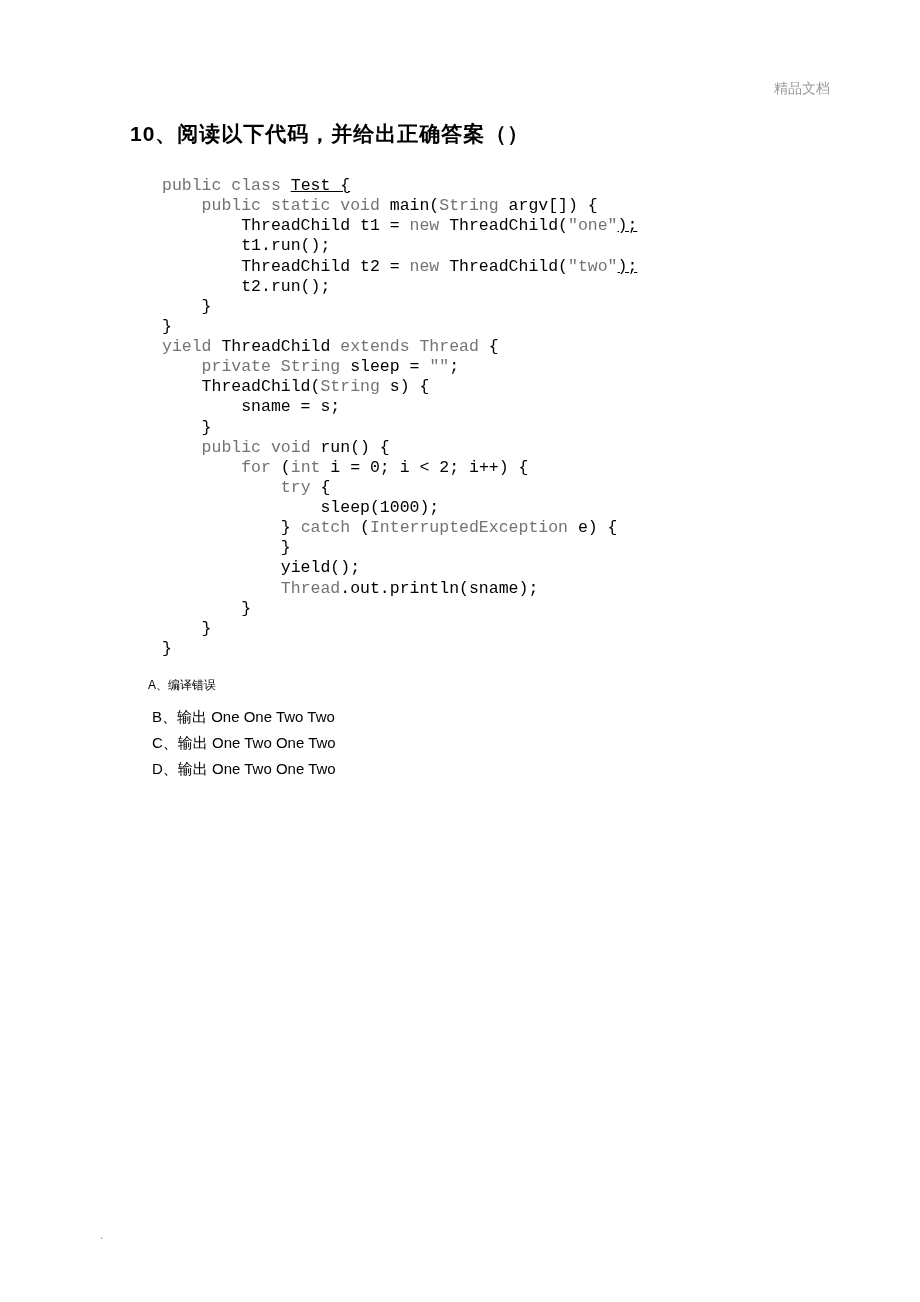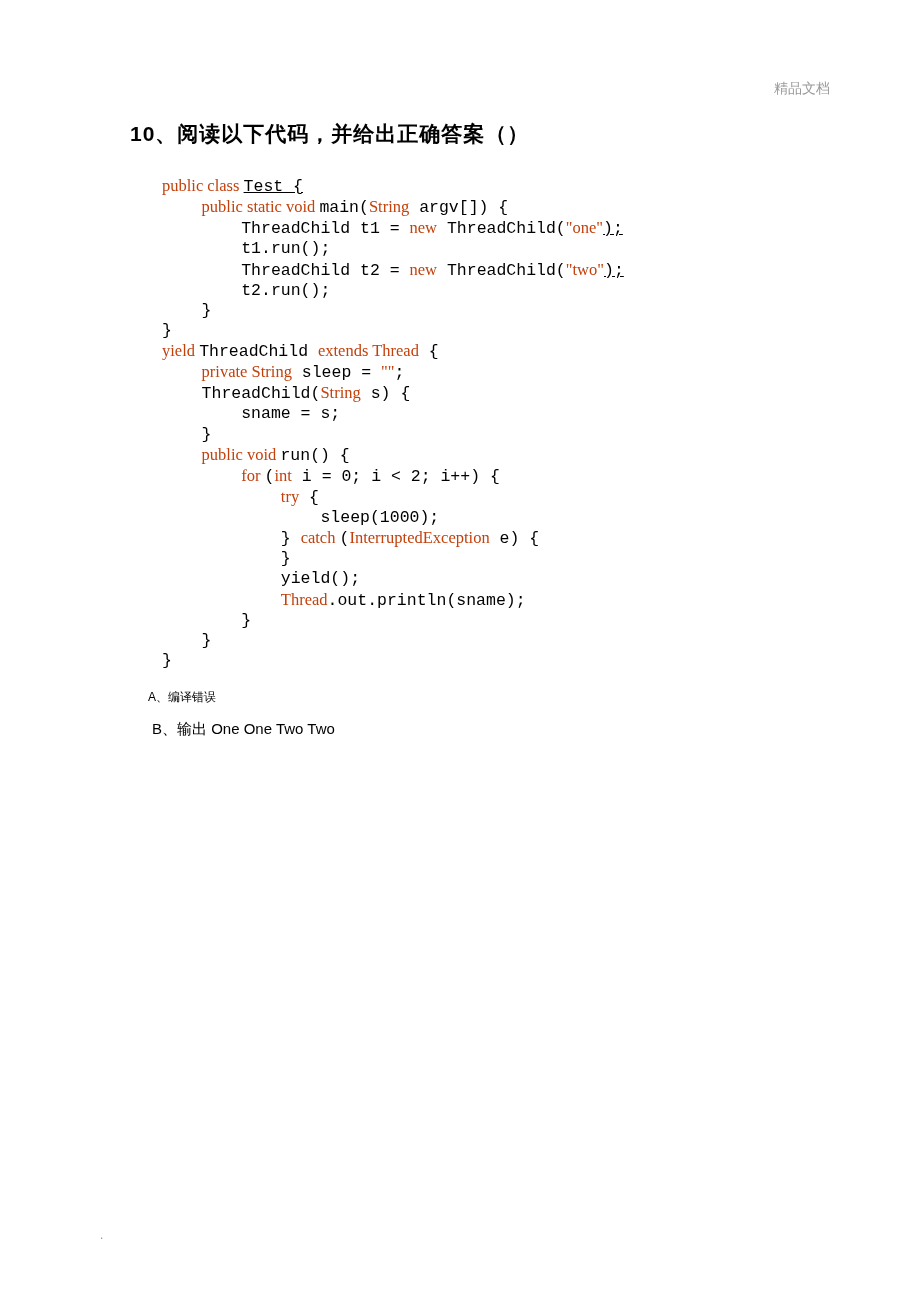--- a/index.html
+++ b/index.html
@@ -30,21 +30,21 @@
   }
   .code-block {
     font-family: "Courier New", monospace;
     font-size: 16.5px;
     line-height: 1.22;
     white-space: pre;
     margin-left: 32px;
     margin-bottom: 18px;
     font-weight: 500;
   }
-  .str { color: #c2410c; font-family: Liberation Serif, serif; }
+  .str { color: #737373; }
   .plain { color: #000; text-decoration: underline; }
   .answer-a {
     font-size: 12px;
     margin-left: 18px;
     margin-bottom: 14px;
   }
   .answer-opt {
     font-size: 15px;
     margin-left: 22px;
     margin-bottom: 7px;
@@ -86,16 +86,18 @@
 <span>            } </span><span class="str">catch </span><span>(</span><span class="str">InterruptedException</span><span> e) {</span>
 <span>            }</span>
 <span>            yield();</span>
 <span>            </span><span class="str">Thread</span><span>.out.println(sname);</span>
 <span>        }</span>
 <span>    }</span>
 <span>}</span></div>
 
   <div class="answer-a">A、编译错误</div>
   <div class="answer-opt">B、输出 One One Two Two</div>
+  <div class="answer-opt">C、输出 One Two One Two</div>
+  <div class="answer-opt">D、输出 One Two One Two</div>
 
 </div>
 
 <div class="footer-dot">.</div>
 
 </body></html>

